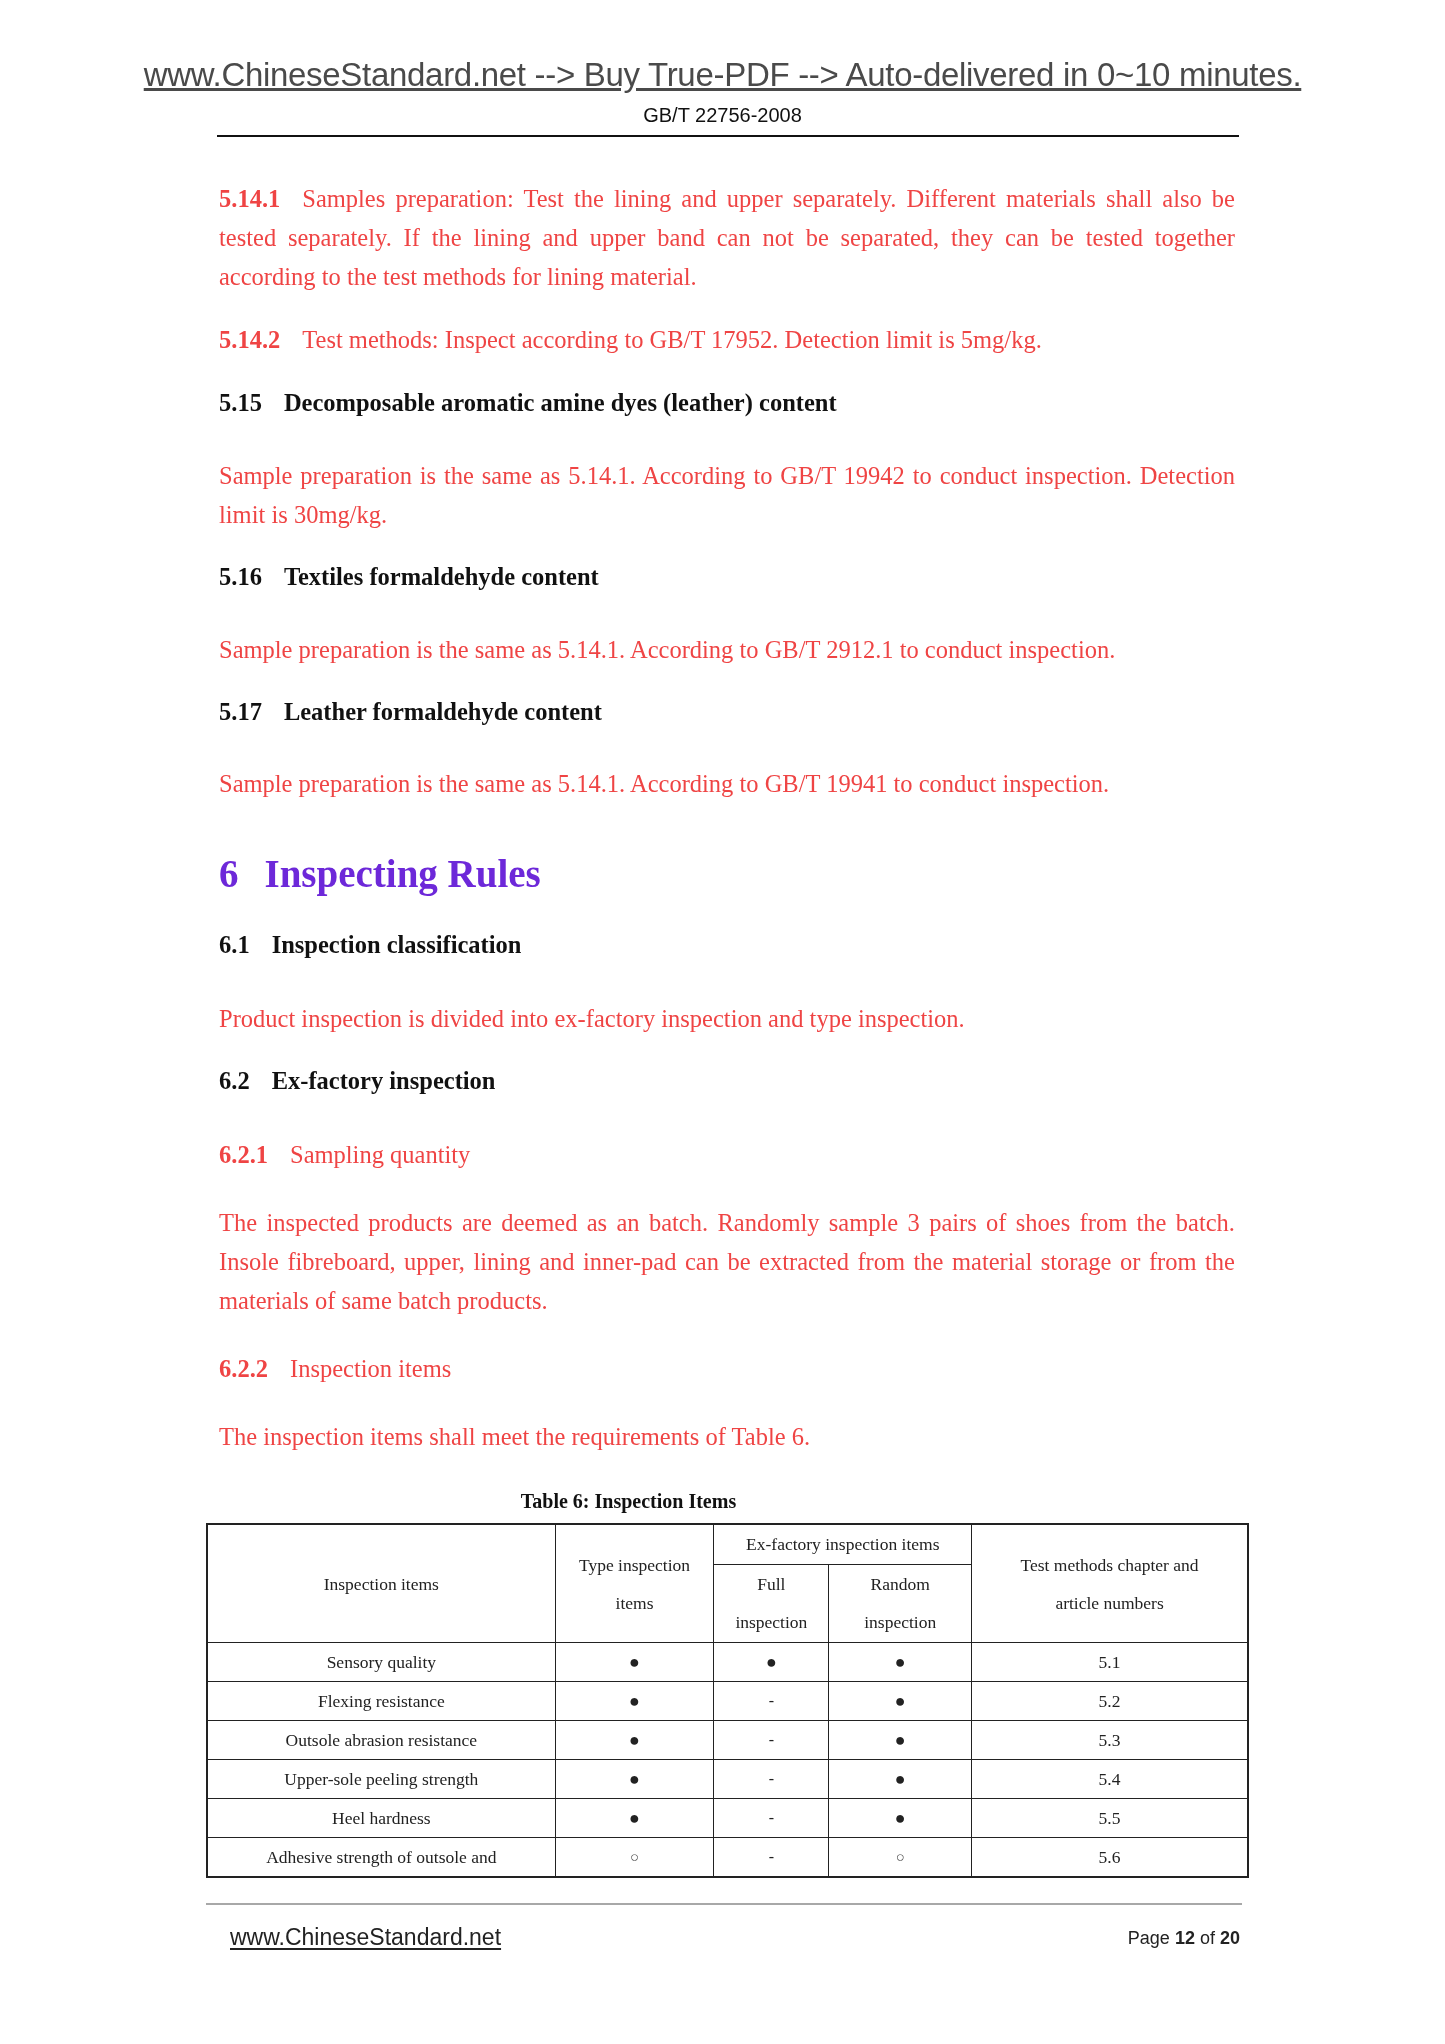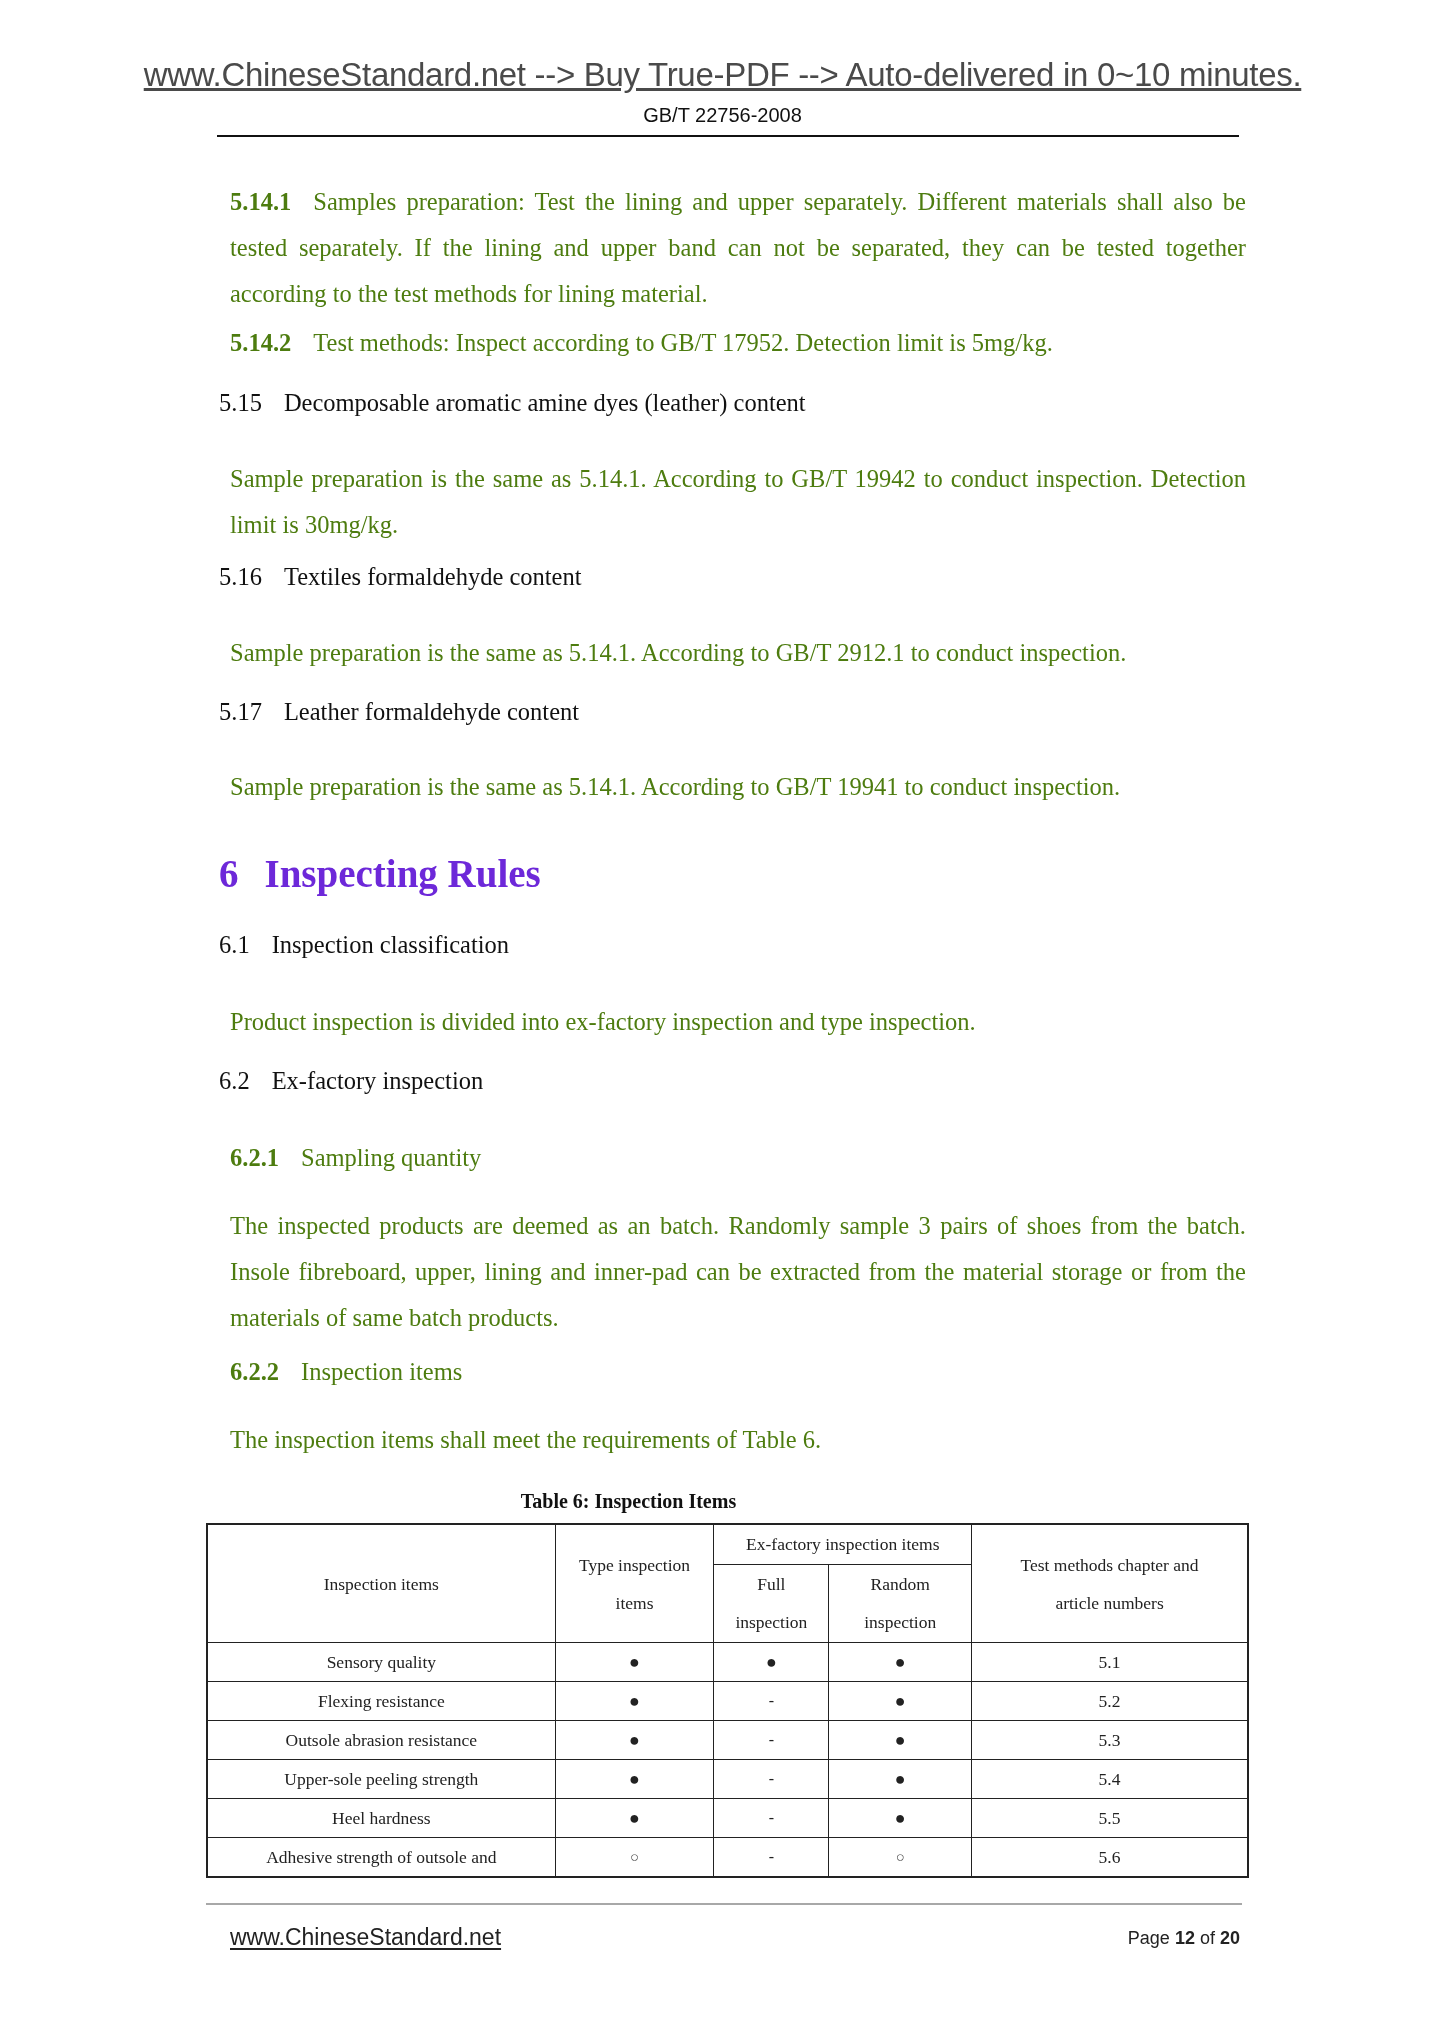--- a/index.html
+++ b/index.html
@@ -14,27 +14,27 @@
       font-size: 33px; color: #4a4a4a; letter-spacing: -0.3px; white-space: nowrap; text-decoration: underline;
     }
     .std-code {
       left: 0; width: 1445px; top: 104px; text-align: center;
       font-family: "Liberation Sans", "DejaVu Sans", sans-serif;
       font-size: 20px; color: #111;
     }
     .header-rule { left: 217px; width: 1022px; top: 135px; height: 0; border-top: 2.5px solid #111; }
 
     .para {
-      left: 230px; width: 1016px; font-size: 24.5px; line-height: 46px;
-      text-align: justify; color: #4d7c0f;
+      left: 219px; width: 1016px; font-size: 24.5px; line-height: 39px;
+      text-align: justify; color: #ef4444;
     }
     .para.single { white-space: nowrap; text-align: left; }
     .num-b { font-weight: bold; }
     .gap { display: inline-block; width: 22px; }
-    .h2 { left: 219px; font-size: 24.5px; font-weight: normal; white-space: nowrap; color: #111; }
+    .h2 { left: 219px; font-size: 24.5px; font-weight: bold; white-space: nowrap; color: #111; }
     .h1 { left: 219px; font-size: 39px; font-weight: bold; white-space: nowrap; color: #6d28d9; }
     .h1 .gap { width: 26px; }
 
     .table-title {
       left: 0; width: 1257px; top: 1490px; text-align: center;
       font-size: 20px; font-weight: bold; color: #111;
     }
     table.insp {
       position: absolute; left: 206px; top: 1523px; width: 1043px;
       border-collapse: collapse; font-size: 17.5px; color: #222;

